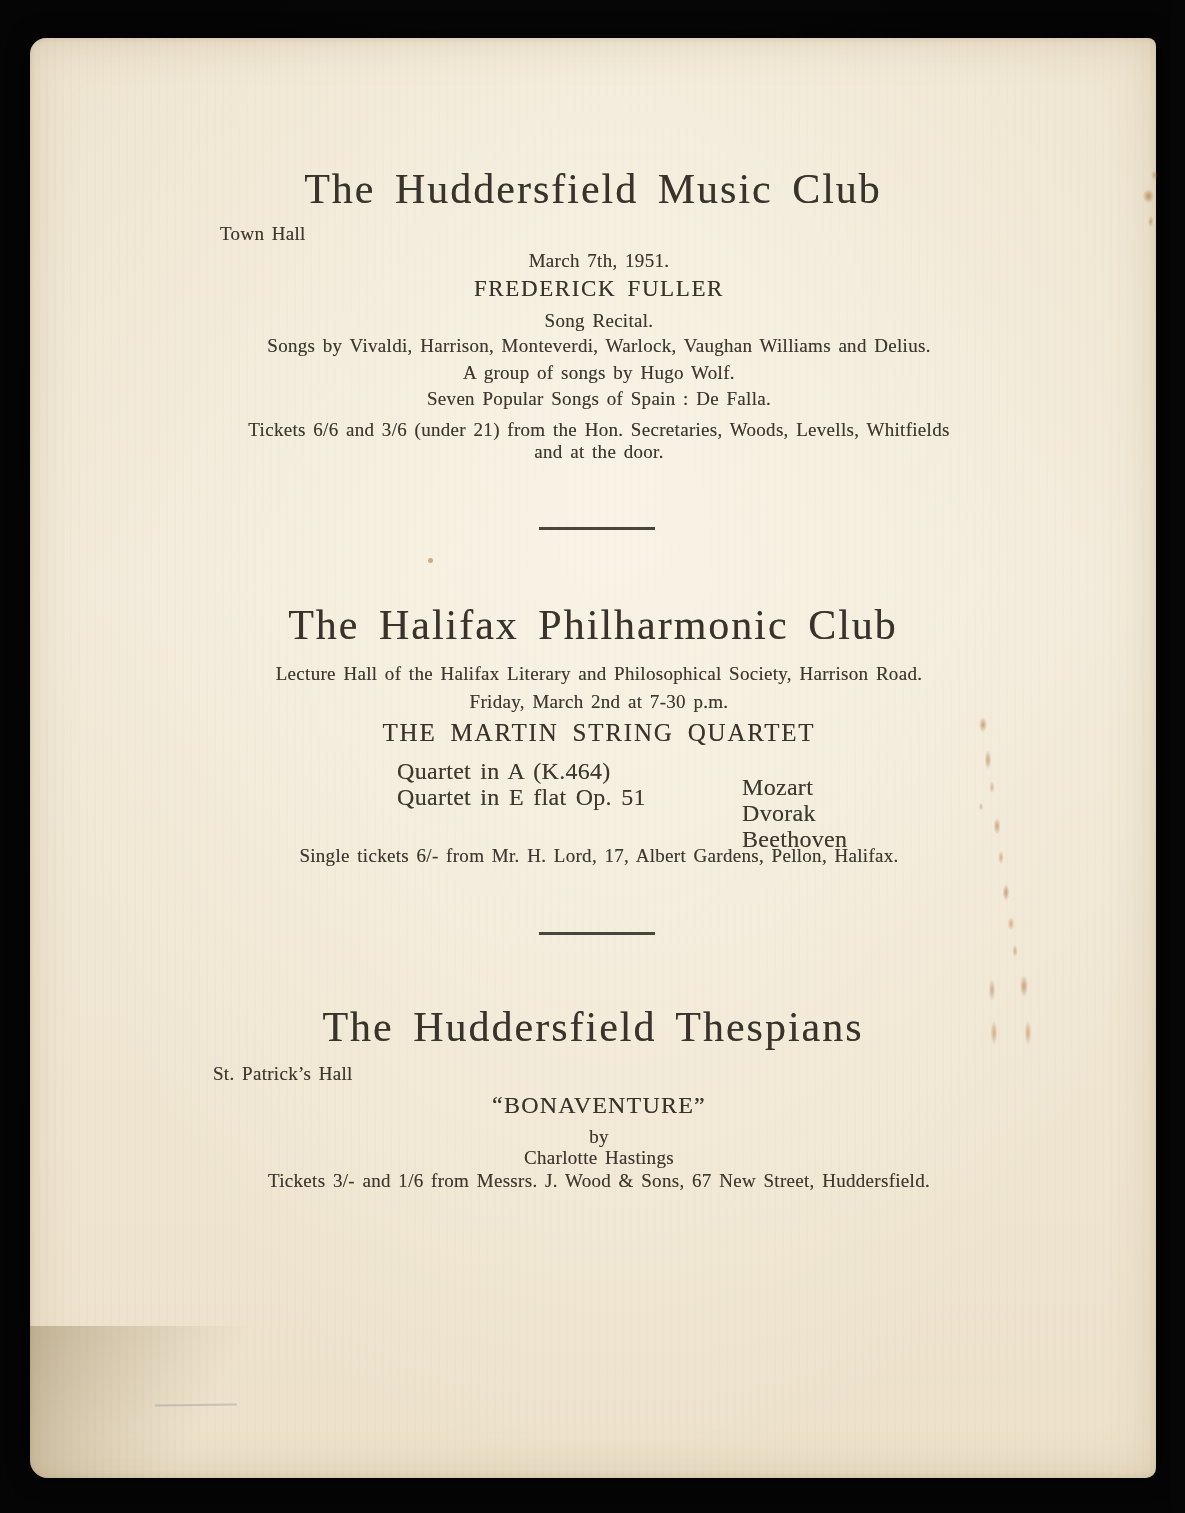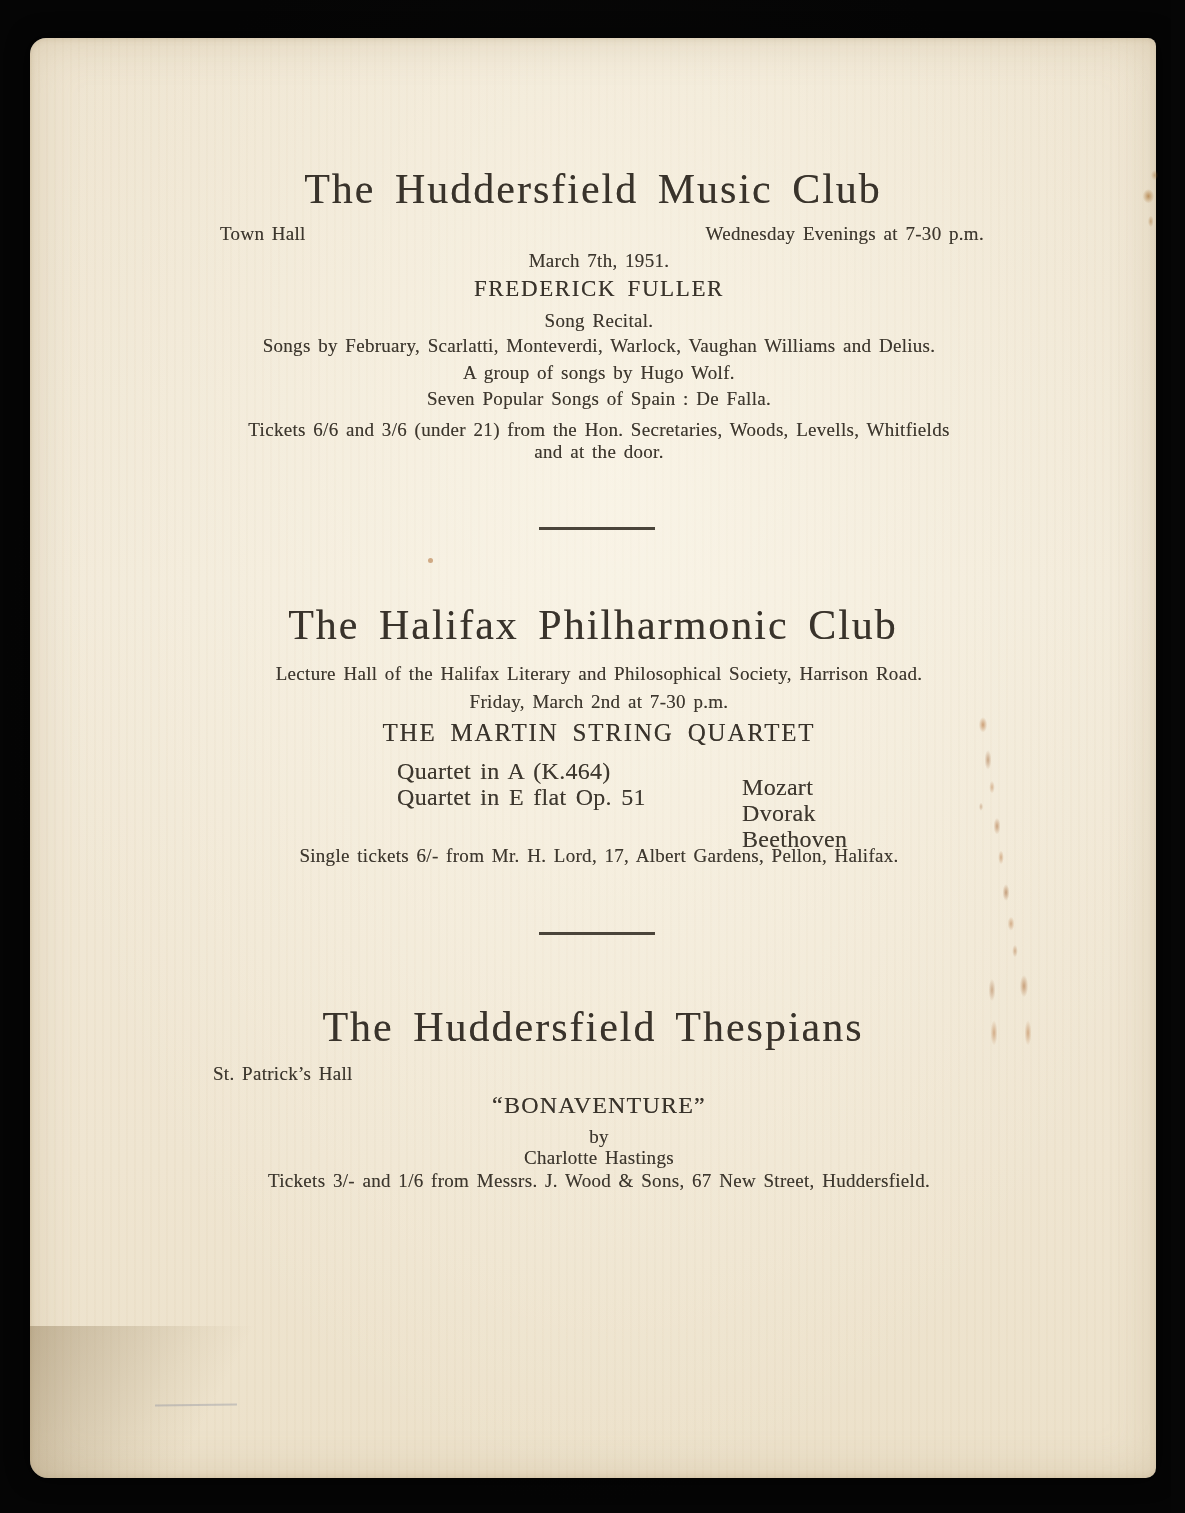--- a/index.html
+++ b/index.html
@@ -175,26 +175,25 @@
 </head>
 <body>
 
 <div class="stage">
   <div class="paper">
 
     <section>
       <h1 class="abs club-title" style="top:130px">The Huddersfield Music Club</h1>
       <div class="vrow vrow-1 body-line" style="top:185px">
         <span>Town Hall</span>
-        <span>Wednesday Evenings at 7-30 p.m.</span>
       </div>
       <div class="abs body-line" style="top:212px">March 7th, 1951.</div>
       <div class="abs caps-line" style="top:238px">FREDERICK FULLER</div>
       <div class="abs body-line" style="top:272px">Song Recital.</div>
-      <div class="abs body-line" style="top:297px">Songs by February, Scarlatti, Monteverdi, Warlock, Vaughan Williams and Delius.</div>
+      <div class="abs body-line" style="top:297px">Songs by Vivaldi, Harrison, Monteverdi, Warlock, Vaughan Williams and Delius.</div>
       <div class="abs body-line" style="top:324px">A group of songs by Hugo Wolf.</div>
       <div class="abs body-line" style="top:350px">Seven Popular Songs of Spain :  De Falla.</div>
       <div class="abs body-line" style="top:381px">Tickets 6/6 and 3/6 (under 21) from the Hon. Secretaries, Woods, Levells, Whitfields</div>
       <div class="abs body-line" style="top:403px">and at the door.</div>
     </section>
 
     <div class="divider" style="top:489px"></div>
 
     <section>
       <h1 class="abs club-title" style="top:566px">The Halifax Philharmonic Club</h1>

